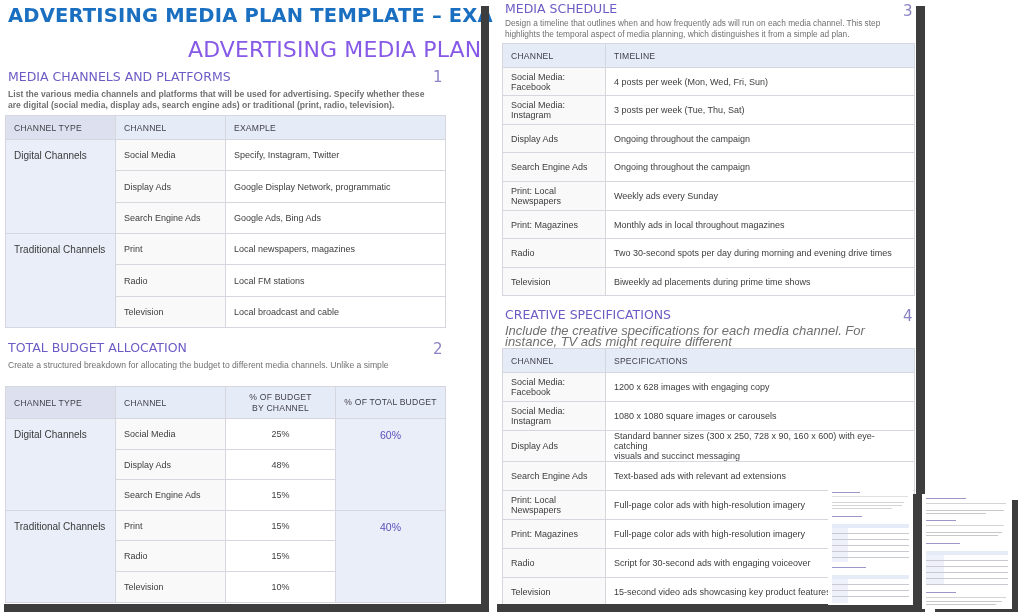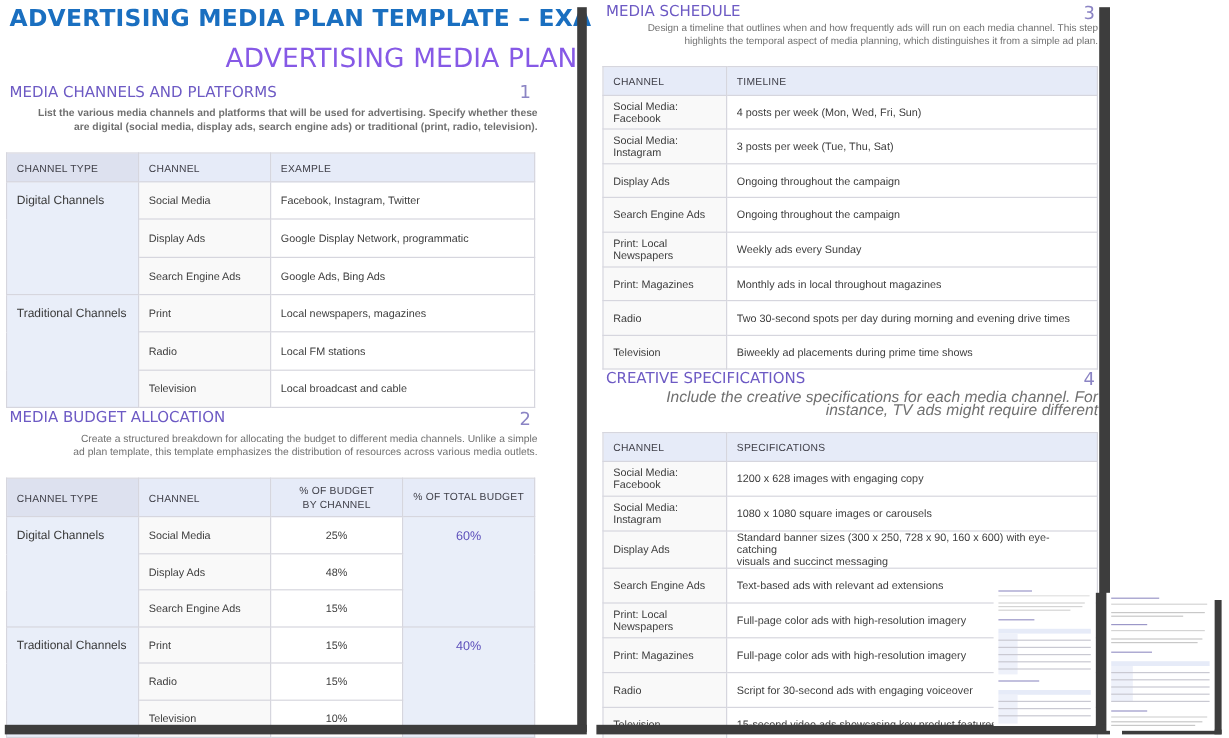--- a/index.html
+++ b/index.html
@@ -19,23 +19,23 @@
   .shadow-v { position: absolute; background: #3d3d3d; }
   .shadow-h { position: absolute; background: #3d3d3d; }
 
   .plan-title {
     position: absolute; left: 188px; top: 37px;
     font-family: "DejaVu Sans", sans-serif; font-size: 22px; color: #8659e6; white-space: nowrap; letter-spacing: 0.1px;
   }
 
   .section-head { position: absolute; font-family: "DejaVu Sans", sans-serif; color: #6d5ac4; font-size: 12.5px; white-space: nowrap; }
   .section-num { position: absolute; font-family: "DejaVu Sans", sans-serif; color: #8b84c4; font-size: 15px; }
-  .section-desc { position: absolute; font-size: 8.6px; line-height: 11px; color: #707070; text-align: right; }
-
-  table { position: absolute; border-collapse: collapse; font-size: 9px; color: #3d3d3d; margin-top: 12px; }
+  .section-desc { position: absolute; font-size: 8.6px; line-height: 11px; color: #707070; }
+
+  table { position: absolute; border-collapse: collapse; font-size: 9px; color: #3d3d3d; }
   td, th { border: 1px solid #d6d6de; padding: 0 8px; text-align: left; font-weight: normal; vertical-align: middle; }
   th { background: #e6ebf8; font-size: 8.6px; color: #3f3f48; letter-spacing: 0.2px; }
   th.th-type { background: #dde1ef; }
   td.type-cell { background: #e9eef9; vertical-align: top; padding-top: 10px; font-size: 10px; color: #3a3a3a; }
   td.chan-cell { background: #f9f9f9; }
   td.center { text-align: center; }
   td.total-cell { background: #e9eef9; text-align: center; vertical-align: top; padding-top: 10px; color: #5d50bb; font-size: 10.5px; }
   th.center { text-align: center; line-height: 11px; }
 
   .thumb { position: absolute; background: #fff; overflow: hidden; }
@@ -65,21 +65,21 @@
       </colgroup>
     <tbody>
         <tr style="height:24px;">
       <th class="th-type">CHANNEL TYPE</th>
       <th>CHANNEL</th>
       <th>EXAMPLE</th>
     </tr>
     <tr style="height:31px;">
       <td class="type-cell" rowspan="3">Digital Channels</td>
       <td class="chan-cell">Social Media</td>
-      <td>Facebook, Instagram, Twitter</td>
+      <td>Specify, Instagram, Twitter</td>
     </tr>
     <tr style="height:32px;">
       <td class="chan-cell">Display Ads</td>
       <td>Google Display Network, programmatic</td>
     </tr>
     <tr style="height:31px;">
       <td class="chan-cell">Search Engine Ads</td>
       <td>Google Ads, Bing Ads</td>
     </tr>
     <tr style="height:31px;">
@@ -91,25 +91,24 @@
       <td class="chan-cell">Radio</td>
       <td>Local FM stations</td>
     </tr>
     <tr style="height:31px;">
       <td class="chan-cell">Television</td>
       <td>Local broadcast and cable</td>
     </tr>
   </tbody>
     </table>
 
-  <div class="section-head" style="left:8px; top:340px;">MEDIA BUDGET ALLOCATION</div>
+  <div class="section-head" style="left:8px; top:340px;">TOTAL BUDGET ALLOCATION</div>
   <div class="section-num" style="left:433px; top:340px;">2</div>
   <div class="section-desc" style="left:8px; top:360px; width:440px;">
     <div>Create a structured breakdown for allocating the budget to different media channels. Unlike a simple</div>
-    <div>ad plan template, this template emphasizes the distribution of resources across various media outlets.</div>
   </div>
 
   <table style="left:5px; top:386px; width:441px;">
     <colgroup>
         <col style="width:110px">
         <col style="width:110px">
         <col style="width:110px">
         <col>
       </colgroup>
     <tbody>

